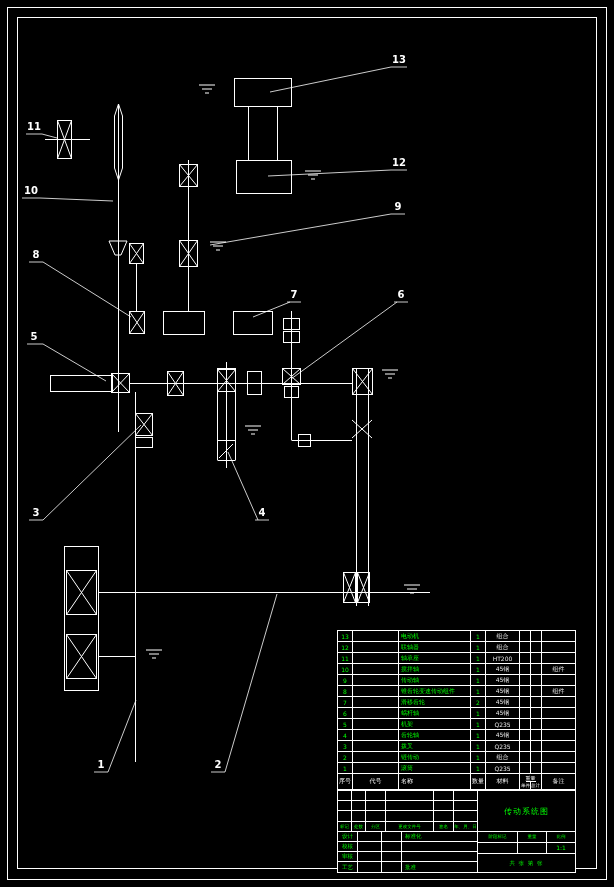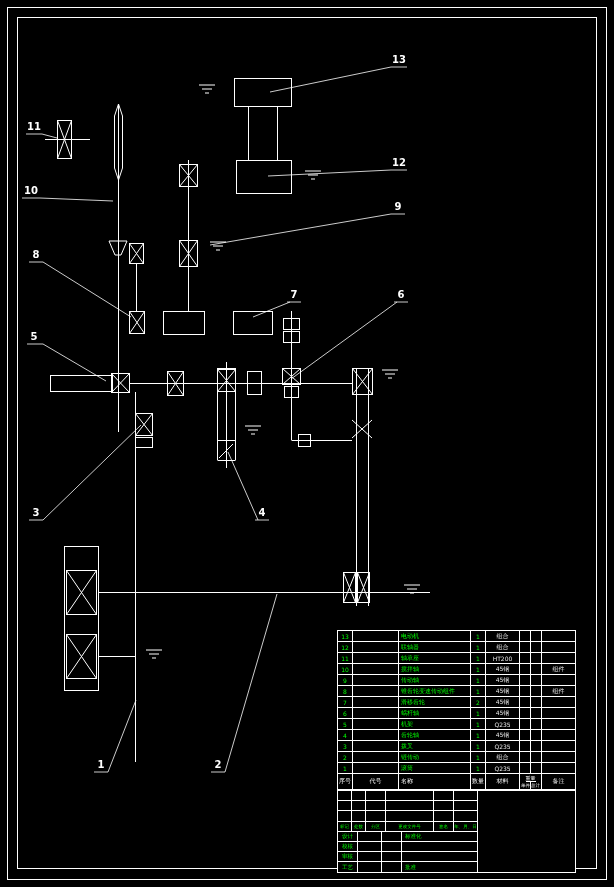--- a/index.html
+++ b/index.html
@@ -451,13 +451,29 @@
         <div class="tc rd"></div>
         <div class="tc rr"></div>
       </div>
     <div class="trow role-row">
         <div class="tc rl">工艺</div>
         <div class="tc rs"></div>
         <div class="tc rd"></div>
         <div class="tc rr">批准</div>
       </div>
   </div>
+  <div class="tb-right">
+    <div class="tb-title">传动系统图</div>
+    <div class="tb-mid">
+      <div class="mid-r">
+        <div class="tc m1">阶段标记</div>
+        <div class="tc m2">重量</div>
+        <div class="tc m3">比例</div>
+      </div>
+      <div class="mid-r">
+        <div class="tc m1"></div>
+        <div class="tc m2"></div>
+        <div class="tc m3">1:1</div>
+      </div>
+    </div>
+    <div class="tb-sheet">共 张 第 张</div>
+  </div>
 </div>
 
 </body></html>

